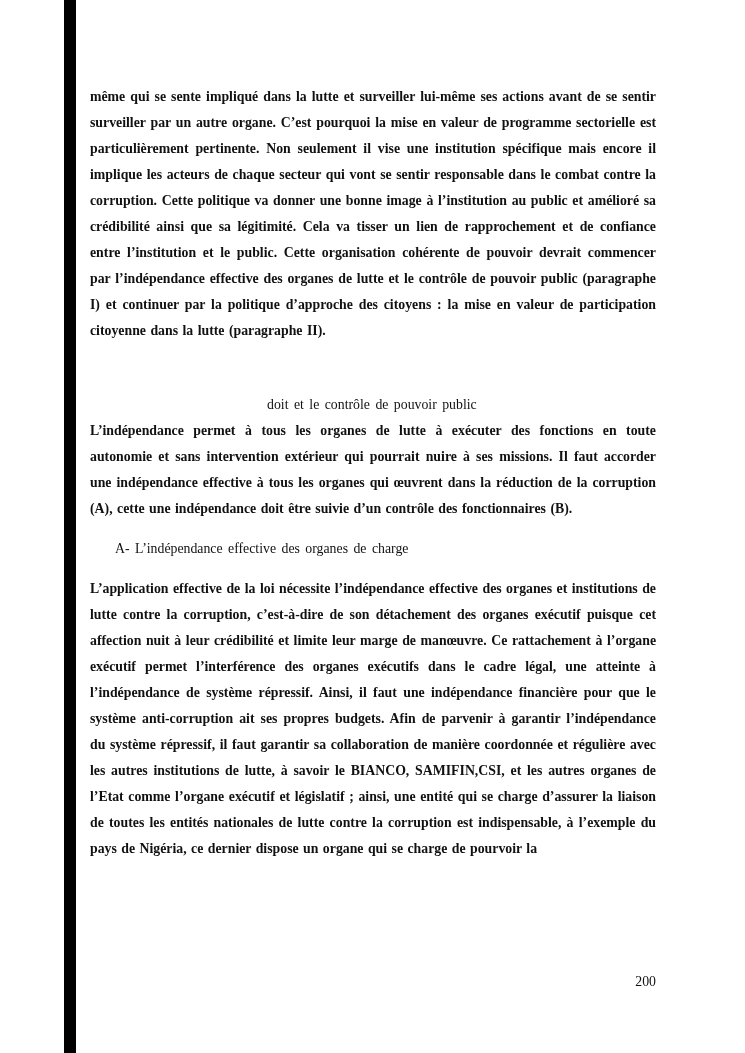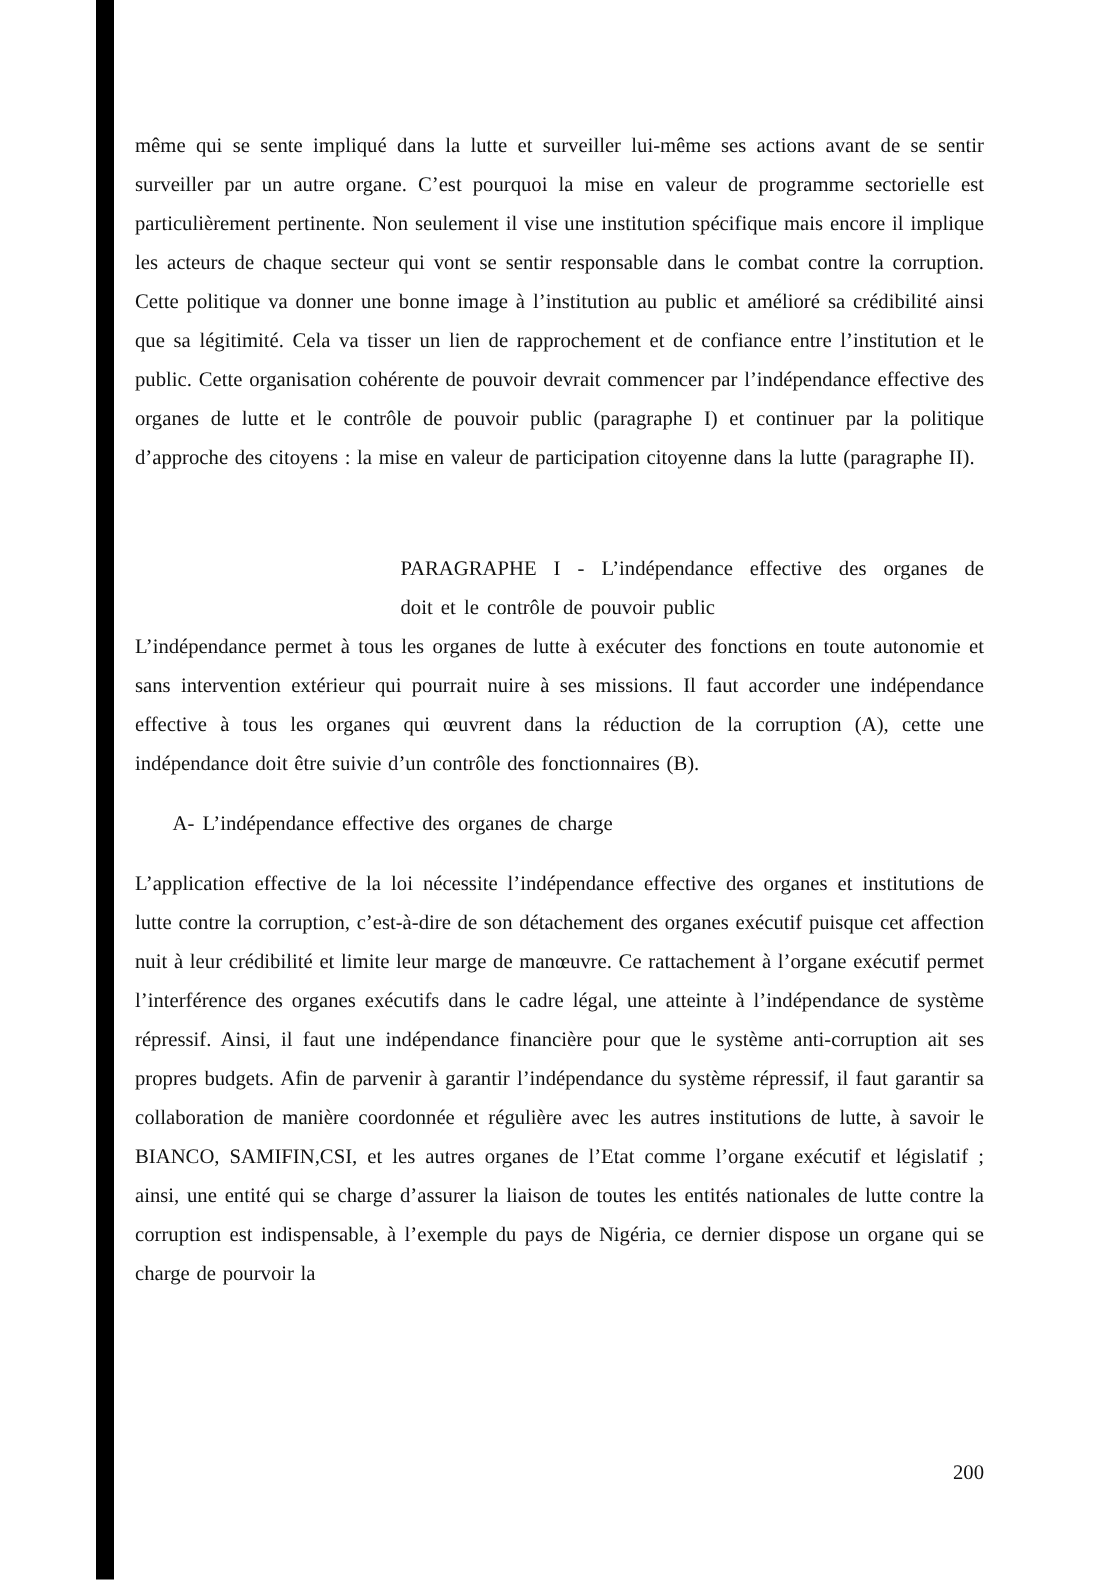--- a/index.html
+++ b/index.html
@@ -28,20 +28,21 @@
     left: 90px;
     top: 84px;
     width: 566px;
     font-size: 13.8px;
     line-height: 26px;
   }
   .para {
     margin: 0;
     text-align: justify;
     word-spacing: 1px;
+    font-weight: bold;
   }
   .heading {
     margin: 48px 0 0 177px;
     width: 389px;
   }
   .heading .h-line1 {
     text-align: justify;
     text-align-last: justify;
   }
   .heading .h-line2 {
@@ -61,21 +62,20 @@
 </style>
 </head>
 <body>
 
 <div class="scan-bar"></div>
 
 <div class="content">
   <p class="para">même qui se sente impliqué dans la lutte et surveiller lui-même ses actions avant de se sentir surveiller par un autre organe. C’est pourquoi la mise en valeur de programme sectorielle est particulièrement pertinente. Non seulement il vise une institution spécifique mais encore il implique les acteurs de chaque secteur qui vont se sentir responsable dans le combat contre la corruption. Cette politique va donner une bonne image à l’institution au public et amélioré sa crédibilité ainsi que sa légitimité. Cela va tisser un lien de rapprochement et de confiance entre l’institution et le public. Cette organisation cohérente de pouvoir devrait commencer par l’indépendance effective des organes de lutte et le contrôle de pouvoir public (paragraphe I) et continuer par la politique d’approche des citoyens : la mise en valeur de participation citoyenne dans la lutte (paragraphe II).</p>
 
   <div class="heading">
-    <div class="h-line1">PARAGRAPHE I - L’indépendance effective des organes de</div>
     <div class="h-line2">doit et le contrôle de pouvoir public</div>
   </div>
 
   <p class="para">L’indépendance permet à tous les organes de lutte à exécuter des fonctions en toute autonomie et sans intervention extérieur qui pourrait nuire à ses missions. Il faut accorder une indépendance effective à tous les organes qui œuvrent dans la réduction de la corruption (A), cette une indépendance doit être suivie d’un contrôle des fonctionnaires (B).</p>
 
   <p class="subheading">A- L’indépendance effective des organes de charge</p>
 
   <p class="para">L’application effective de la loi nécessite l’indépendance effective des organes et institutions de lutte contre la corruption, c’est-à-dire de son détachement des organes exécutif puisque cet affection nuit à leur crédibilité et limite leur marge de manœuvre. Ce rattachement à l’organe exécutif permet l’interférence des organes exécutifs dans le cadre légal, une atteinte à l’indépendance de système répressif. Ainsi, il faut une indépendance financière pour que le système anti-corruption ait ses propres budgets. Afin de parvenir à garantir l’indépendance du système répressif, il faut garantir sa collaboration de manière coordonnée et régulière avec les autres institutions de lutte, à savoir le BIANCO, SAMIFIN,CSI, et les autres organes de l’Etat comme l’organe exécutif et législatif ; ainsi, une entité qui se charge d’assurer la liaison de toutes les entités nationales de lutte contre la corruption est indispensable, à l’exemple du pays de Nigéria, ce dernier dispose un organe qui se charge de pourvoir la</p>
 </div>
 

